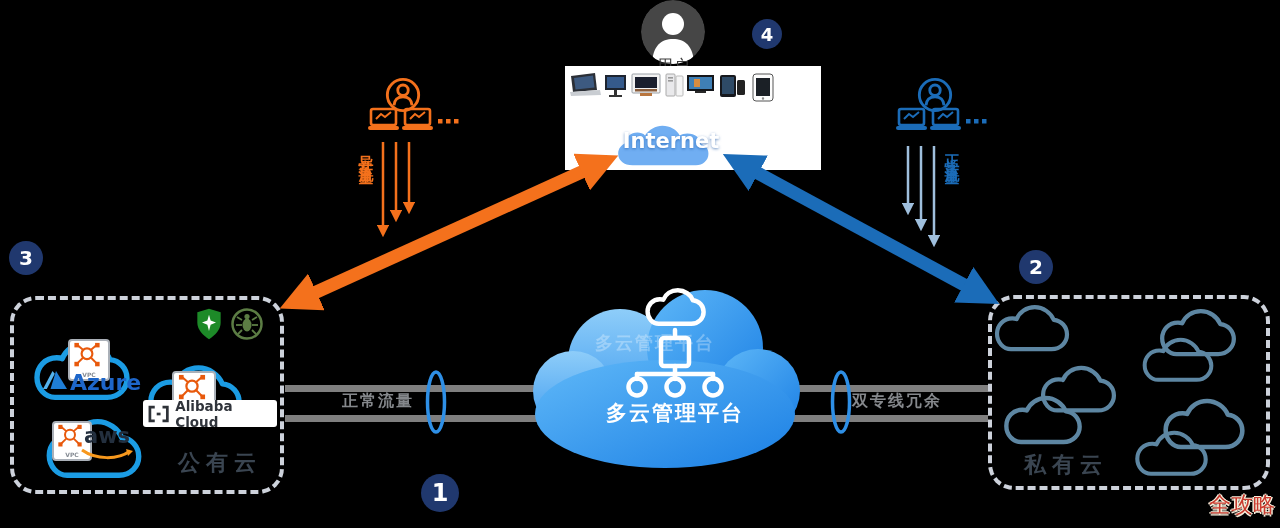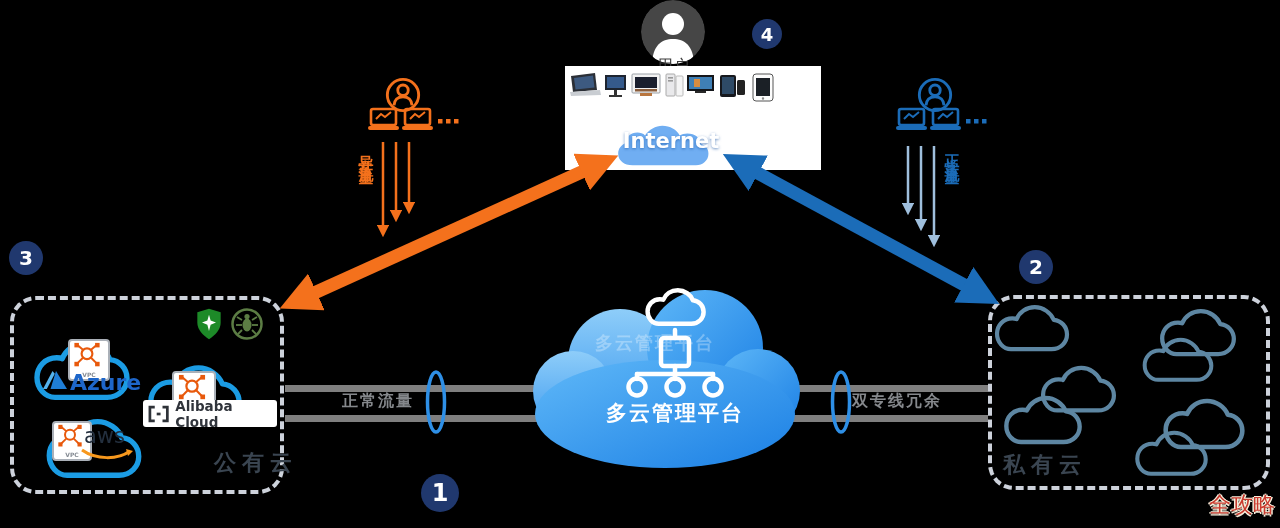--- a/index.html
+++ b/index.html
@@ -7,21 +7,21 @@
           font-family:"DejaVu Sans",sans-serif;}
   .abs{position:absolute;}
   .badge{position:absolute;background:#20386E;color:#fff;border-radius:50%;
          display:flex;align-items:center;justify-content:center;font-weight:bold;}
   .vtext{position:absolute;writing-mode:vertical-rl;text-orientation:upright;
          font-weight:bold;letter-spacing:5px;line-height:1;}
   .dashedbox{position:absolute;border:4px dashed #CDD2DB;border-radius:26px;}
   .cloud-use{fill:none;stroke-linejoin:round;}
   .pub-cloud{stroke:#1B9CE4;stroke-width:6;}
   .priv-cloud{stroke:#5D86A2;stroke-width:6;}
-  .zone-label{position:absolute;font-size:22px;font-weight:bold;color:#3A4551;letter-spacing:6px;margin-left:36px;}
+  .zone-label{position:absolute;font-size:22px;font-weight:bold;color:#3A4551;letter-spacing:6px;}
   .linklabel{position:absolute;font-size:16px;font-weight:bold;color:#85888C;letter-spacing:2px;}
   .vpcbox{position:absolute;background:#fff;border:2px solid #AAB0B8;border-radius:4px;}
   .vpccap{position:absolute;left:0;right:0;bottom:1px;text-align:center;font-size:6px;color:#868C94;font-weight:bold;}
   .whitecard{position:absolute;background:#fff;}
 </style>
 </head>
 <body>
 
 <div id="canvas">
 
@@ -158,21 +158,21 @@
       </g>
       <g fill="#E8590C">
         <rect x="4" y="1" width="5" height="5"></rect>
           <rect x="27" y="1" width="5" height="5"></rect>
         <rect x="4" y="22" width="5" height="5"></rect>
           <rect x="27" y="22" width="5" height="5"></rect>
       </g>
     </svg>
     <div class="vpccap">VPC</div>
   </div>
-  <div class="abs" style="left:84px;top:424px;font-size:21px;font-weight:normal;color:#232F3E;z-index:5">aws</div>
+  <div class="abs" style="left:84px;top:424px;font-size:21px;font-weight:bold;color:#232F3E;z-index:5">aws</div>
   <svg class="abs" style="left:80px;top:448px;z-index:5" width="54" height="13" viewBox="0 0 54 13">
     <path d="M2 2 C 16 12, 38 12, 50 3" stroke="#F7981D" stroke-width="3" fill="none"></path>
     <path d="M46 1 L53 3 L48 8 Z" fill="#F7981D"></path>
   </svg>
 
   <div class="zone-label" style="left:178px;top:448px;z-index:3">公有云</div>
 
   <div class="dashedbox" style="left:988px;top:295px;width:274px;height:187px;z-index:2"></div>
   <div class="badge" style="left:1019px;top:250px;width:34px;height:34px;font-size:20px;z-index:4">2</div>
 
@@ -191,21 +191,21 @@
   <svg class="abs" style="left:999px;top:394px;z-index:3" width="88" height="58" viewBox="0 0 120 76">
       <use href="#cloudShape" class="cloud-use priv-cloud"></use>
     </svg>
   <svg class="abs" style="left:1158px;top:397px;z-index:3" width="92" height="60" viewBox="0 0 120 76">
       <use href="#cloudShape" class="cloud-use priv-cloud"></use>
     </svg>
   <svg class="abs" style="left:1126px;top:430px;z-index:3" width="91" height="52" viewBox="0 0 120 76">
       <use href="#cloudShape" class="cloud-use priv-cloud"></use>
     </svg>
 
-  <div class="zone-label" style="left:967px;top:450px;z-index:4">私有云</div>
+  <div class="zone-label" style="left:1024px;top:450px;z-index:4">私有云</div>
 
   <svg class="abs" style="left:515px;top:286px;z-index:4" width="300" height="185" viewBox="0 0 300 185">
     <circle cx="105" cy="75" r="52" fill="url(#cgrad2)"></circle>
     <circle cx="58" cy="105" r="40" fill="url(#cgrad2)"></circle>
     <circle cx="190" cy="62" r="58" fill="url(#cgrad)"></circle>
     <circle cx="243" cy="105" r="42" fill="url(#cgrad)"></circle>
     <ellipse cx="150" cy="128" rx="130" ry="54" fill="url(#cgrad)"></ellipse>
     <g stroke="#fff" stroke-width="4.5" fill="none" stroke-linecap="round" stroke-linejoin="round">
       <g transform="translate(127,2) scale(0.56)">
         <path d="M30 64 h58 c13 0 22-10 22-21 c0-11-8-20-19-21 C87 12 76 4 64 4 C52 4 42 11 38 21 c-2-1-4-1-6-1 C19 20 10 30 10 42 c0 12 9 22 20 22 Z" stroke-width="8"></path>

